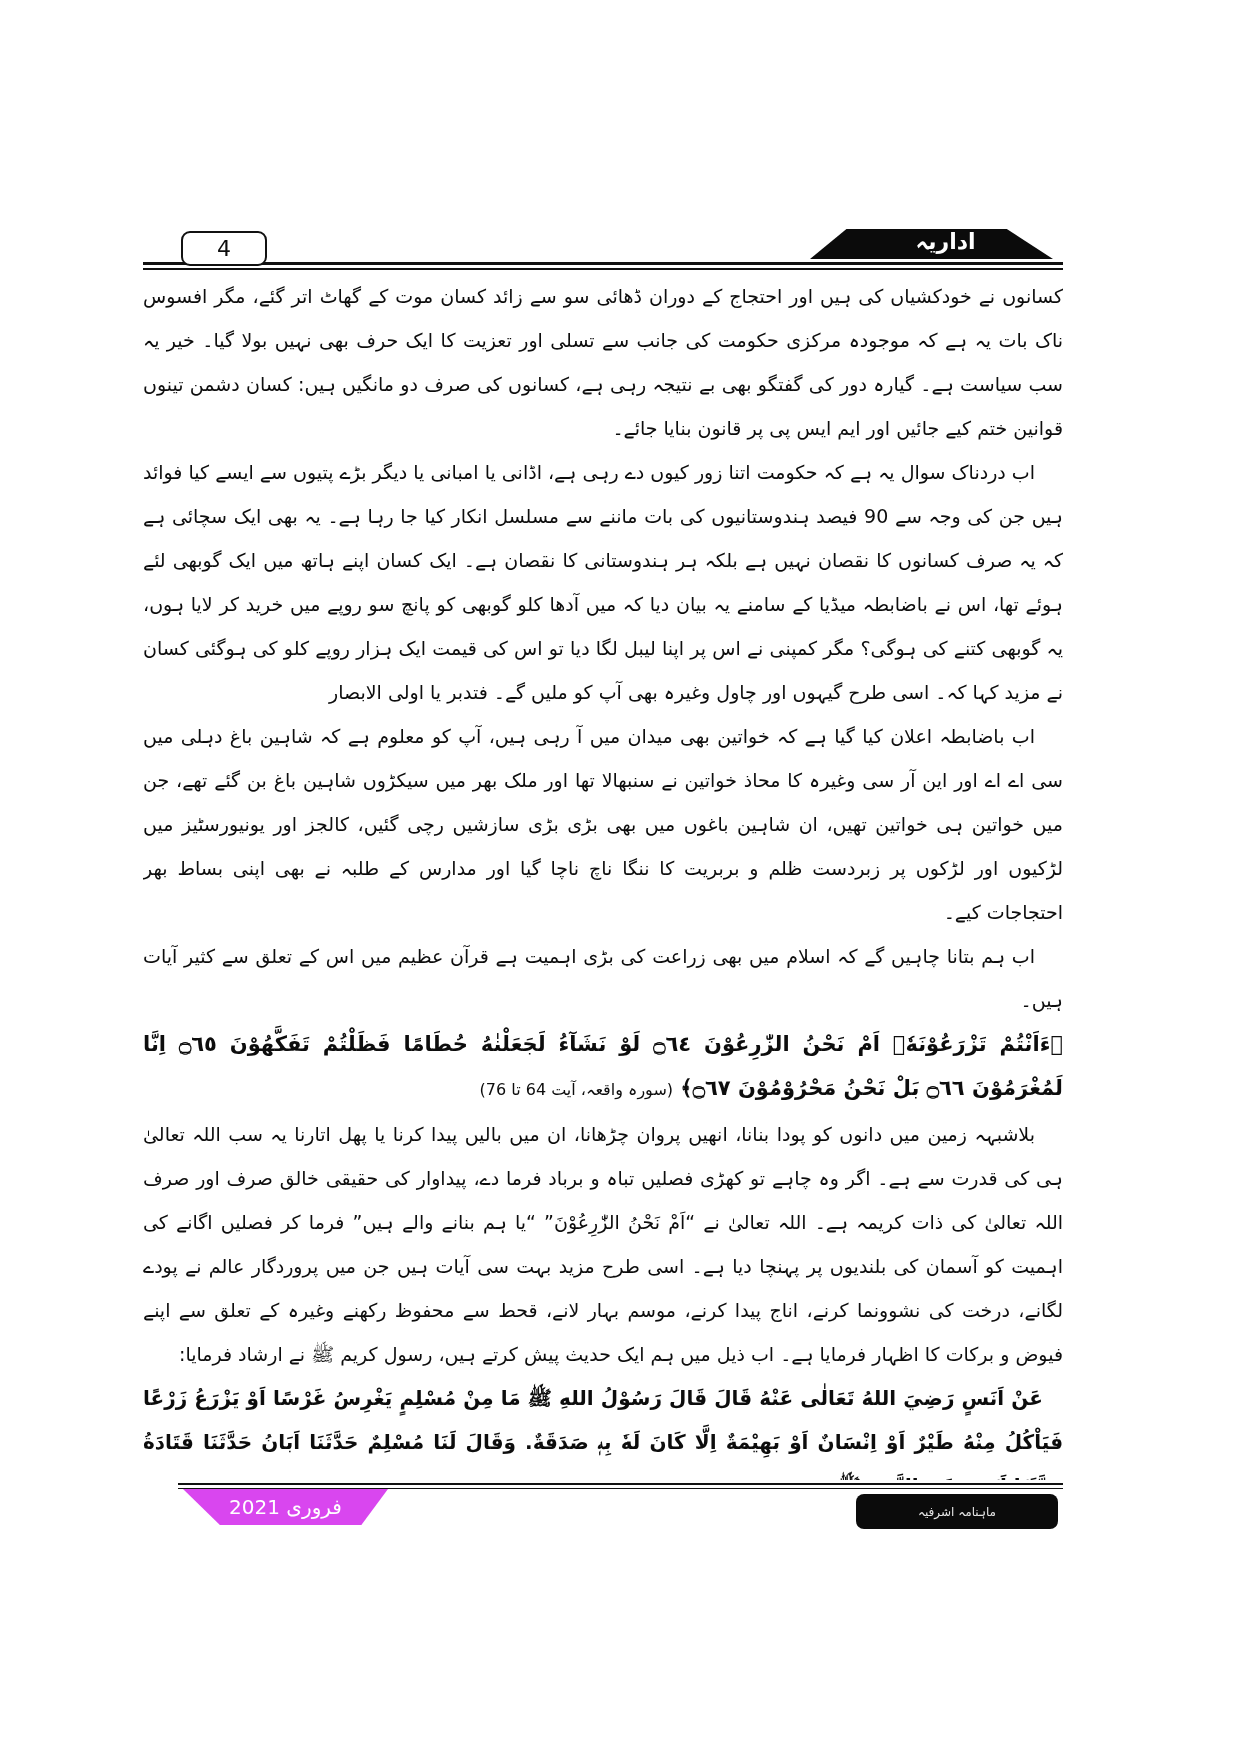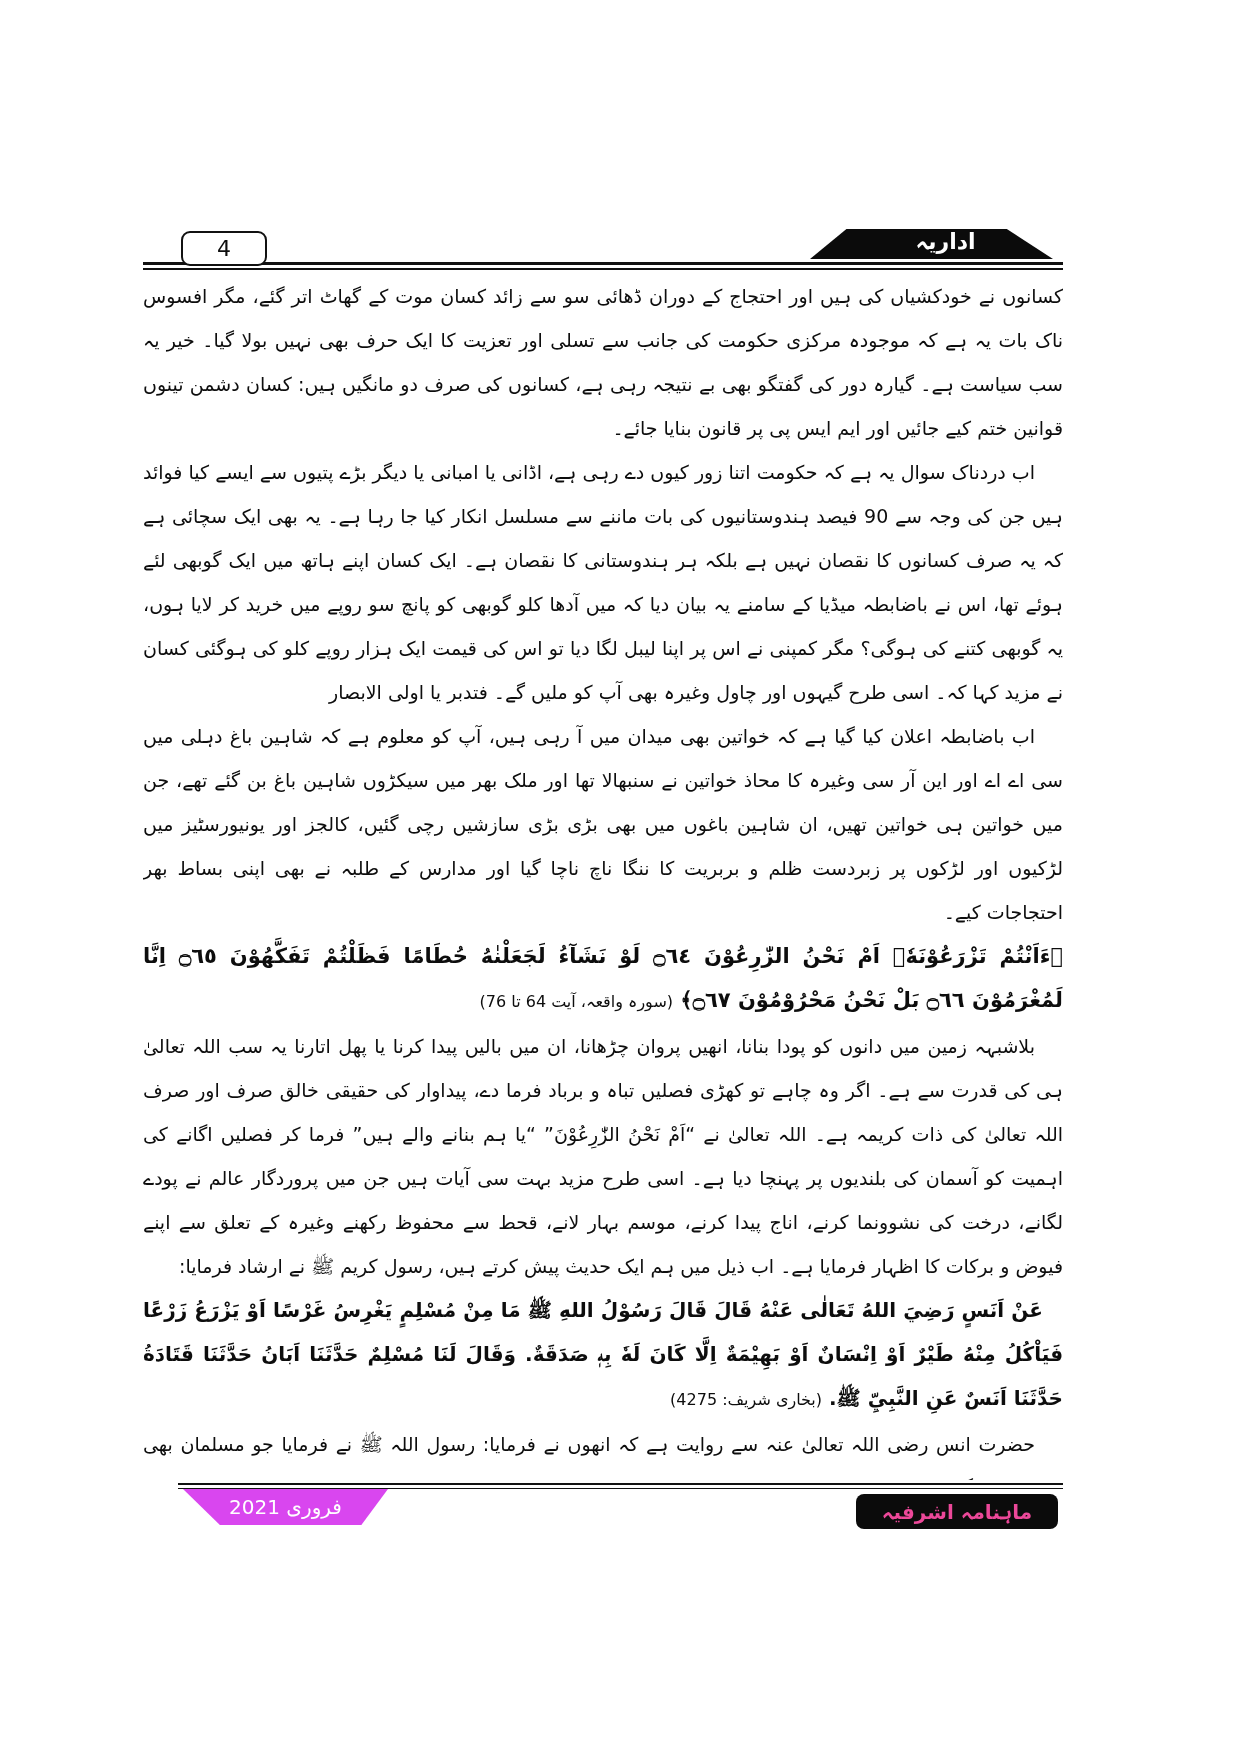--- a/index.html
+++ b/index.html
@@ -100,42 +100,43 @@
   }
   .footer-mag-banner {
     position: absolute;
     left: 856px; top: 1494px;
     width: 202px; height: 35px;
     background: #0b0b0b;
     border-radius: 8px;
     display: flex; align-items: center; justify-content: center;
   }
   .footer-mag-banner span {
-    color: #ec4899;
-    font-size: 20px;
-    font-weight: bold;
+    color: #e5e5e5;
+    font-size: 12px;
+    font-weight: normal;
   }
 </style>
 </head>
 <body>
 
 <div class="page">
 
   <div class="page-number-box">
     <span>4</span>
   </div>
   <div class="section-banner">
     <span>اداریہ</span>
   </div>
   <div class="header-rule"></div>
 
   <main class="body-text">
     <p>کسانوں نے خودکشیاں کی ہیں اور احتجاج کے دوران ڈھائی سو سے زائد کسان موت کے گھاٹ اتر گئے، مگر افسوس ناک بات یہ ہے کہ موجودہ مرکزی حکومت کی جانب سے تسلی اور تعزیت کا ایک حرف بھی نہیں بولا گیا۔ خیر یہ سب سیاست ہے۔ گیارہ دور کی گفتگو بھی بے نتیجہ رہی ہے، کسانوں کی صرف دو مانگیں ہیں: کسان دشمن تینوں قوانین ختم کیے جائیں اور ایم ایس پی پر قانون بنایا جائے۔</p>
     <p class="para-indent">اب دردناک سوال یہ ہے کہ حکومت اتنا زور کیوں دے رہی ہے، اڈانی یا امبانی یا دیگر بڑے پتیوں سے ایسے کیا فوائد ہیں جن کی وجہ سے 90 فیصد ہندوستانیوں کی بات ماننے سے مسلسل انکار کیا جا رہا ہے۔ یہ بھی ایک سچائی ہے کہ یہ صرف کسانوں کا نقصان نہیں ہے بلکہ ہر ہندوستانی کا نقصان ہے۔ ایک کسان اپنے ہاتھ میں ایک گوبھی لئے ہوئے تھا، اس نے باضابطہ میڈیا کے سامنے یہ بیان دیا کہ میں آدھا کلو گوبھی کو پانچ سو روپے میں خرید کر لایا ہوں، یہ گوبھی کتنے کی ہوگی؟ مگر کمپنی نے اس پر اپنا لیبل لگا دیا تو اس کی قیمت ایک ہزار روپے کلو کی ہوگئی کسان نے مزید کہا کہ۔ اسی طرح گیہوں اور چاول وغیرہ بھی آپ کو ملیں گے۔ فتدبر یا اولی الابصار</p>
     <p class="para-indent">اب باضابطہ اعلان کیا گیا ہے کہ خواتین بھی میدان میں آ رہی ہیں، آپ کو معلوم ہے کہ شاہین باغ دہلی میں سی اے اے اور این آر سی وغیرہ کا محاذ خواتین نے سنبھالا تھا اور ملک بھر میں سیکڑوں شاہین باغ بن گئے تھے، جن میں خواتین ہی خواتین تھیں، ان شاہین باغوں میں بھی بڑی بڑی سازشیں رچی گئیں، کالجز اور یونیورسٹیز میں لڑکیوں اور لڑکوں پر زبردست ظلم و بربریت کا ننگا ناچ ناچا گیا اور مدارس کے طلبہ نے بھی اپنی بساط بھر احتجاجات کیے۔</p>
+    <p class="para-indent">اب ہم بتانا چاہیں گے کہ اسلام میں بھی زراعت کی بڑی اہمیت ہے قرآن عظیم میں اس کے تعلق سے کثیر آیات ہیں۔</p>
     <p class="quran">
       <span>﴿ءَاَنْتُمْ تَزْرَعُوْنَهٗۤ اَمْ نَحْنُ الزّٰرِعُوْنَ ۝٦٤ لَوْ نَشَآءُ لَجَعَلْنٰهُ حُطَامًا فَظَلْتُمْ تَفَكَّهُوْنَ ۝٦٥ اِنَّا لَمُغْرَمُوْنَ ۝٦٦ بَلْ نَحْنُ مَحْرُوْمُوْنَ ۝٦٧﴾</span>
       <span class="ref">(سورہ واقعہ، آیت 64 تا 76)</span>
     </p>
     <p class="para-indent">بلاشبہہ زمین میں دانوں کو پودا بنانا، انھیں پروان چڑھانا، ان میں بالیں پیدا کرنا یا پھل اتارنا یہ سب اللہ تعالیٰ ہی کی قدرت سے ہے۔ اگر وہ چاہے تو کھڑی فصلیں تباہ و برباد فرما دے، پیداوار کی حقیقی خالق صرف اور صرف اللہ تعالیٰ کی ذات کریمہ ہے۔ اللہ تعالیٰ نے “اَمْ نَحْنُ الزّٰرِعُوْنَ” “یا ہم بنانے والے ہیں” فرما کر فصلیں اگانے کی اہمیت کو آسمان کی بلندیوں پر پہنچا دیا ہے۔ اسی طرح مزید بہت سی آیات ہیں جن میں پروردگار عالم نے پودے لگانے، درخت کی نشوونما کرنے، اناج پیدا کرنے، موسم بہار لانے، قحط سے محفوظ رکھنے وغیرہ کے تعلق سے اپنے فیوض و برکات کا اظہار فرمایا ہے۔ اب ذیل میں ہم ایک حدیث پیش کرتے ہیں، رسول کریم ﷺ نے ارشاد فرمایا:</p>
     <p class="hadith">
       <span>عَنْ اَنَسٍ رَضِيَ اللهُ تَعَالٰی عَنْهُ قَالَ قَالَ رَسُوْلُ اللهِ ﷺ مَا مِنْ مُسْلِمٍ يَغْرِسُ غَرْسًا اَوْ يَزْرَعُ زَرْعًا فَيَاْكُلُ مِنْهُ طَيْرٌ اَوْ اِنْسَانٌ اَوْ بَهِيْمَةٌ اِلَّا كَانَ لَهٗ بِهٖ صَدَقَةٌ. وَقَالَ لَنَا مُسْلِمٌ حَدَّثَنَا اَبَانُ حَدَّثَنَا قَتَادَةُ حَدَّثَنَا اَنَسٌ عَنِ النَّبِيِّ ﷺ.</span>
       <span class="ref">(بخاری شریف: 4275)</span>
     </p>
     <p class="para-indent">حضرت انس رضی اللہ تعالیٰ عنہ سے روایت ہے کہ انھوں نے فرمایا: رسول اللہ ﷺ نے فرمایا جو مسلمان بھی کوئی پودا لگاتا ہے یا کھیتی بوتا ہے اور پھر اس سے کوئی پرندہ یا انسان یا چوپایہ کھاتا ہے تو یہ (کھیتی اور درخت) اس کے لیے ثواب کا موجب بن جائے گا اور مسلم (بن ابراہیم ازدی) نے ہم سے کہا: ابان (بن یزید عطار) نے ہمیں بتایا کہ قتادہ نے بیان کیا کہ حضرت انس رضی اللہ تعالیٰ عنہ نے نبی ﷺ سے روایت کرتے ہوئے ہمیں بتایا۔</p>

